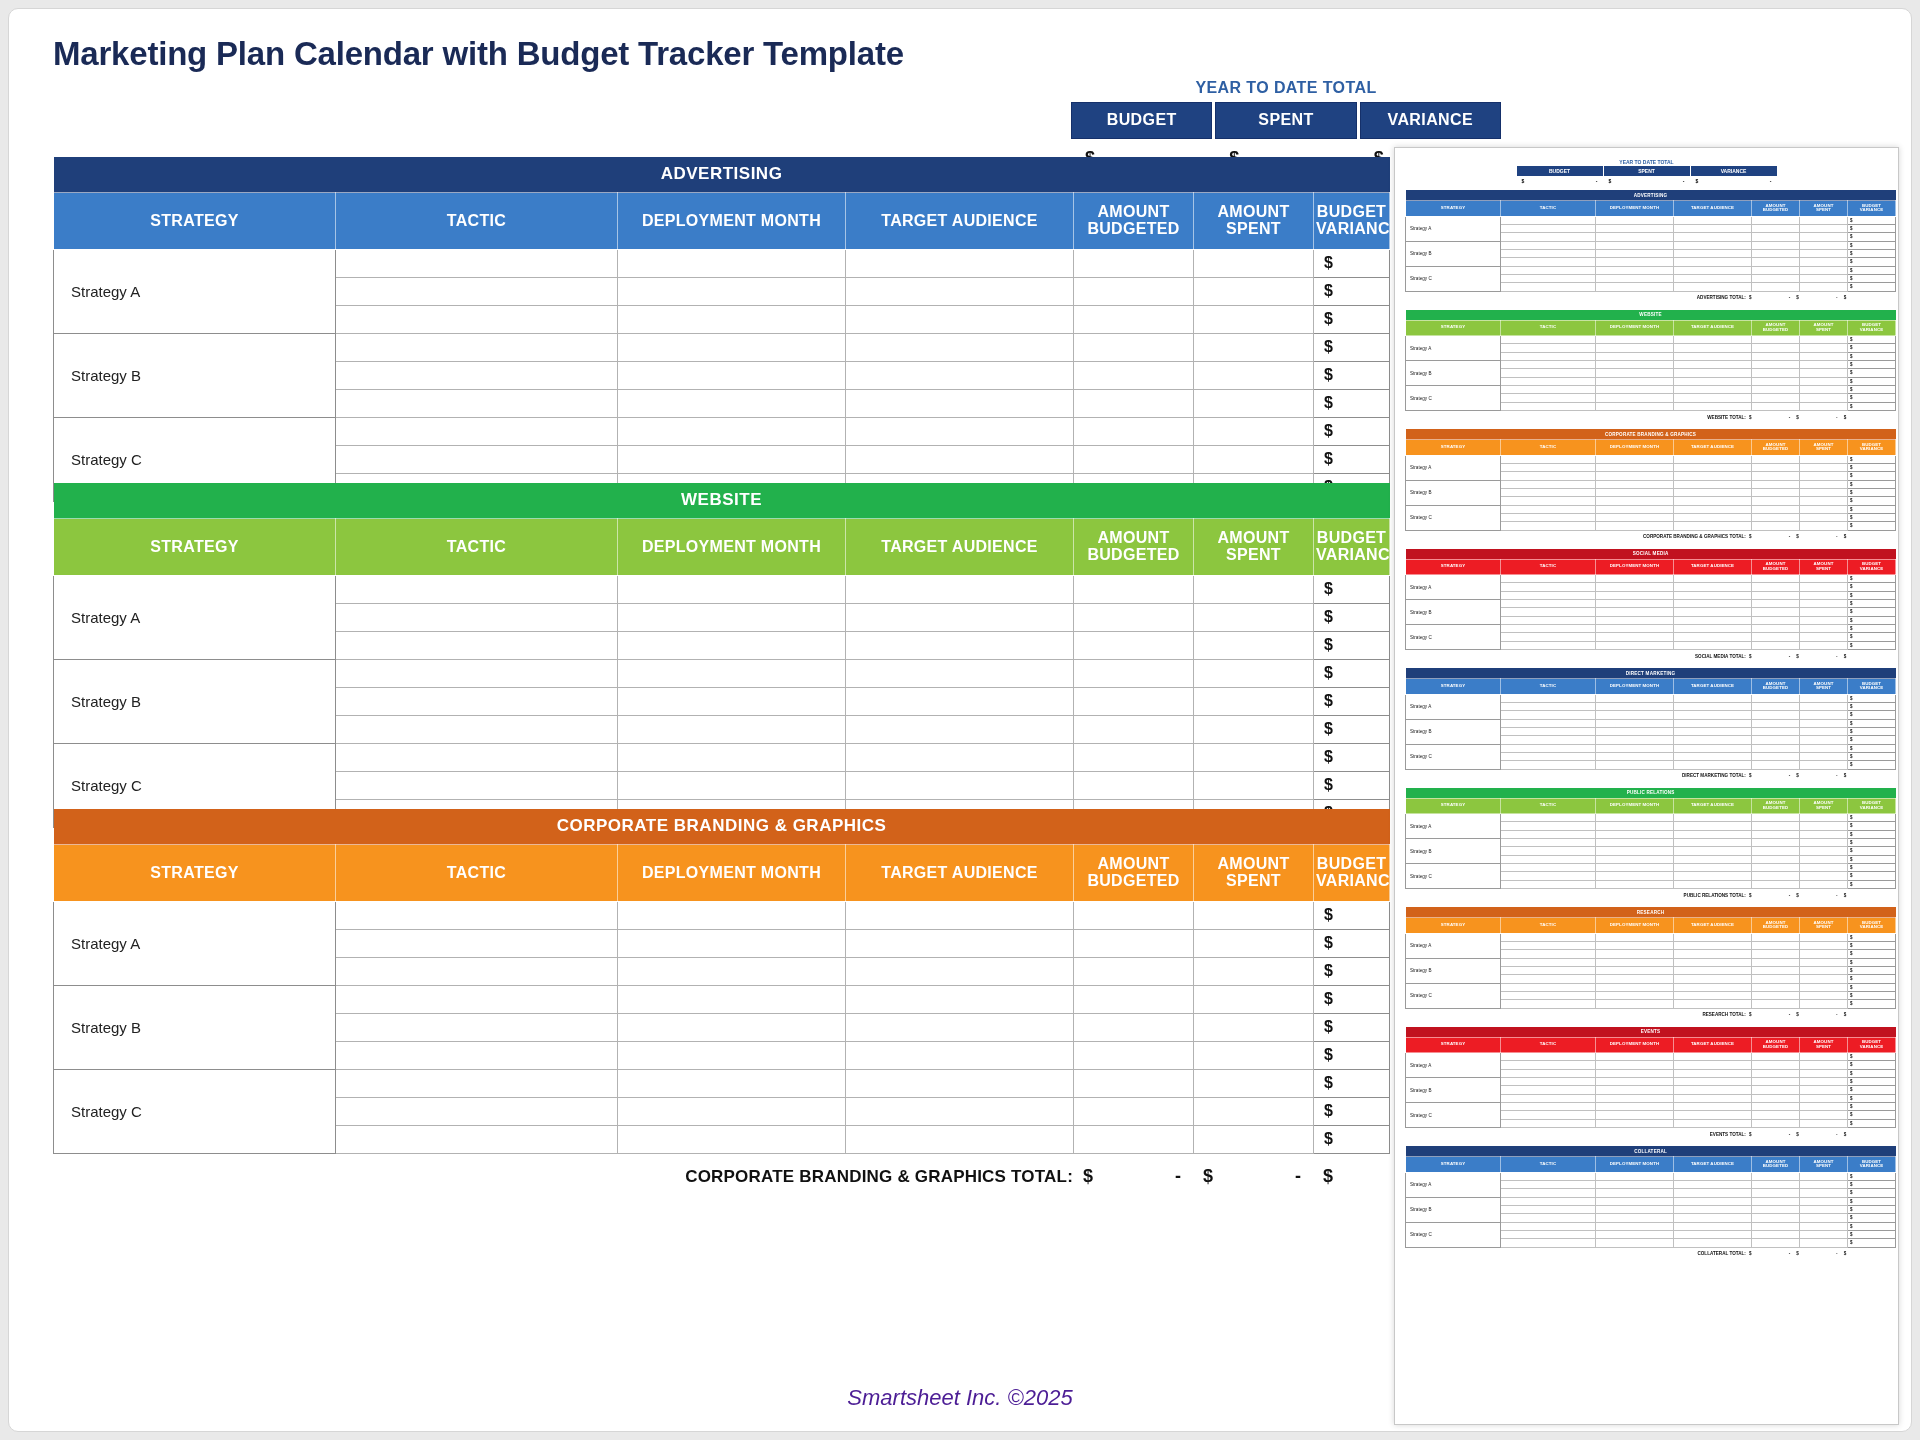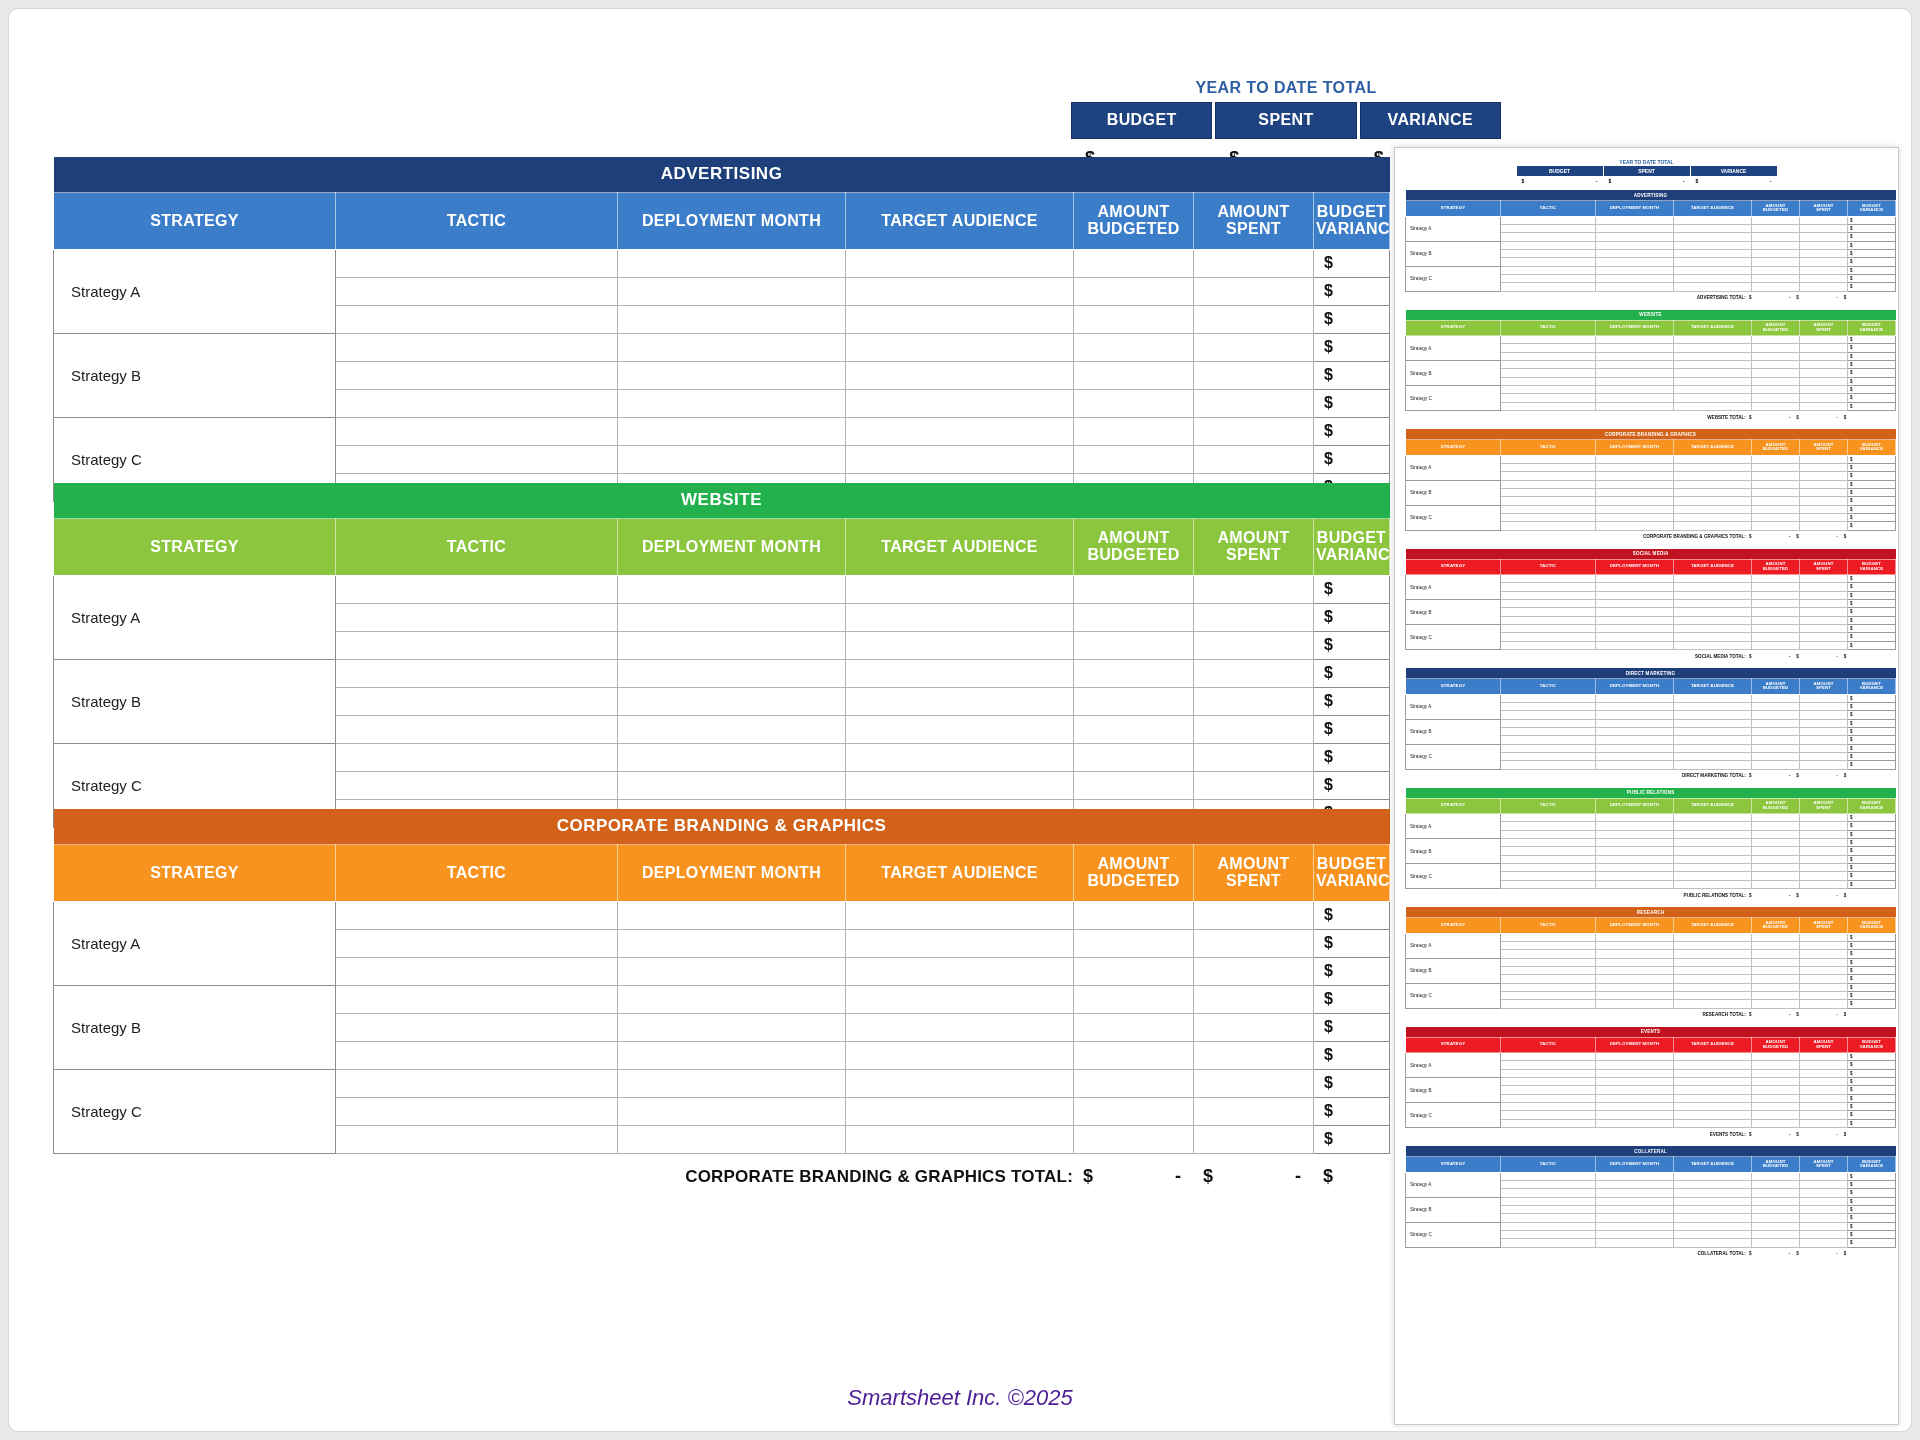--- a/index.html
+++ b/index.html
@@ -119,20 +119,21 @@
   .tmini td.dollar { height: 8px; border: 1px solid #9a9a9a; font-size: 4.5px; padding-left: 2px; }
   .t-total { display: flex; align-items: center; height: 12px; }
   .t-total .lbl { font-size: 4.6px; font-weight: bold; text-align: right; color: #111; }
   .t-total .amt { display: flex; justify-content: space-between; font-size: 4.6px; font-weight: bold; padding: 0 3px; color: #111; }
 </style>
 </head>
 <body>
 
 <div id="page">
 
+  <div class="doc-title">Marketing Plan Calendar with Budget Tracker Template</div>
 
   <div class="ytd-wrap">
     <div class="ytd-caption">YEAR TO DATE TOTAL</div>
     <div class="ytd-head">
       <div>BUDGET</div>
       <div>SPENT</div>
       <div>VARIANCE</div>
     </div>
     <div class="ytd-vals">
       <div>

